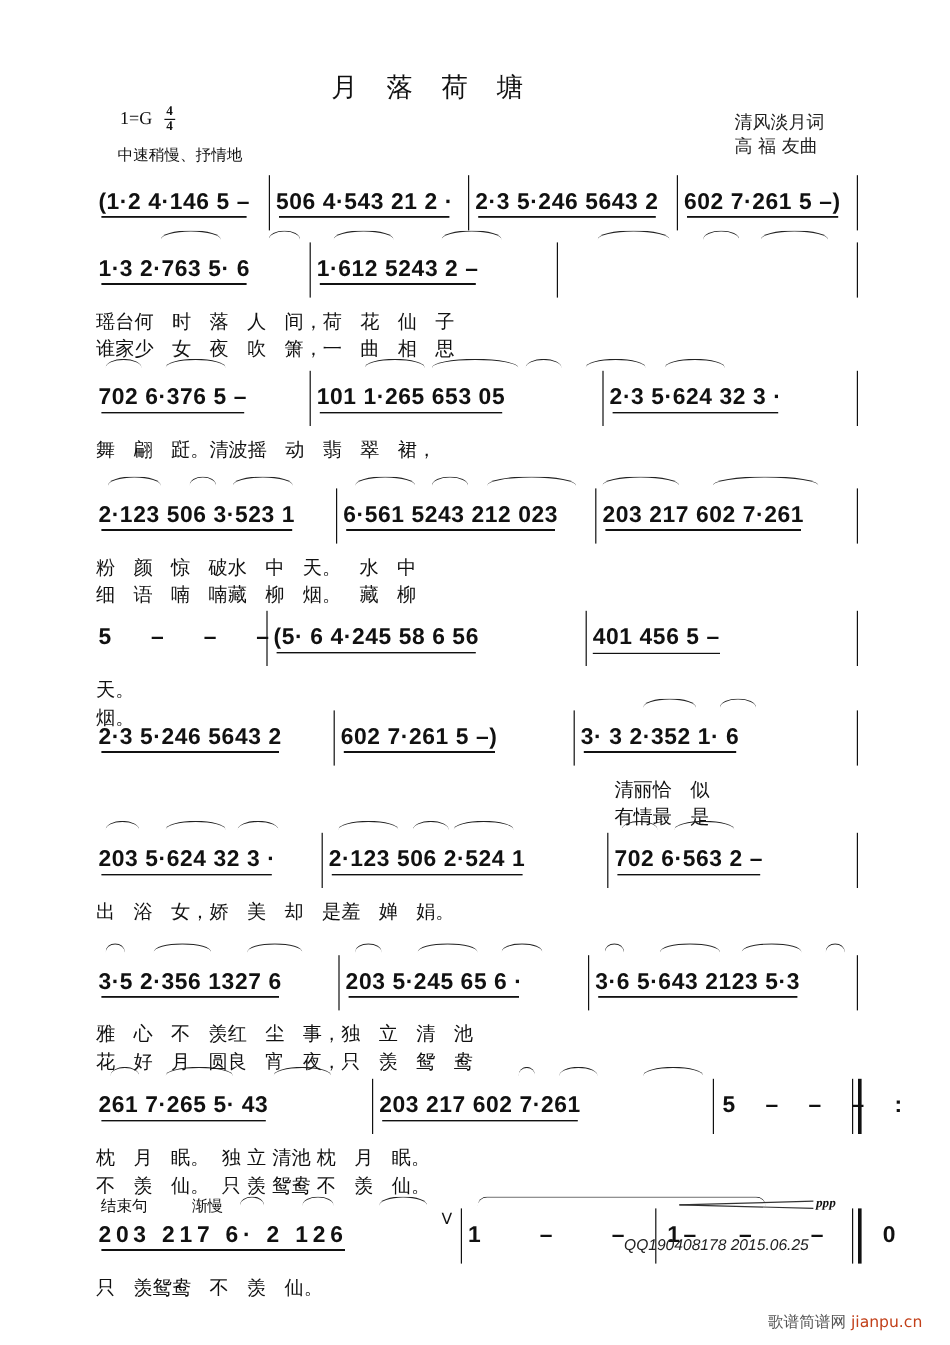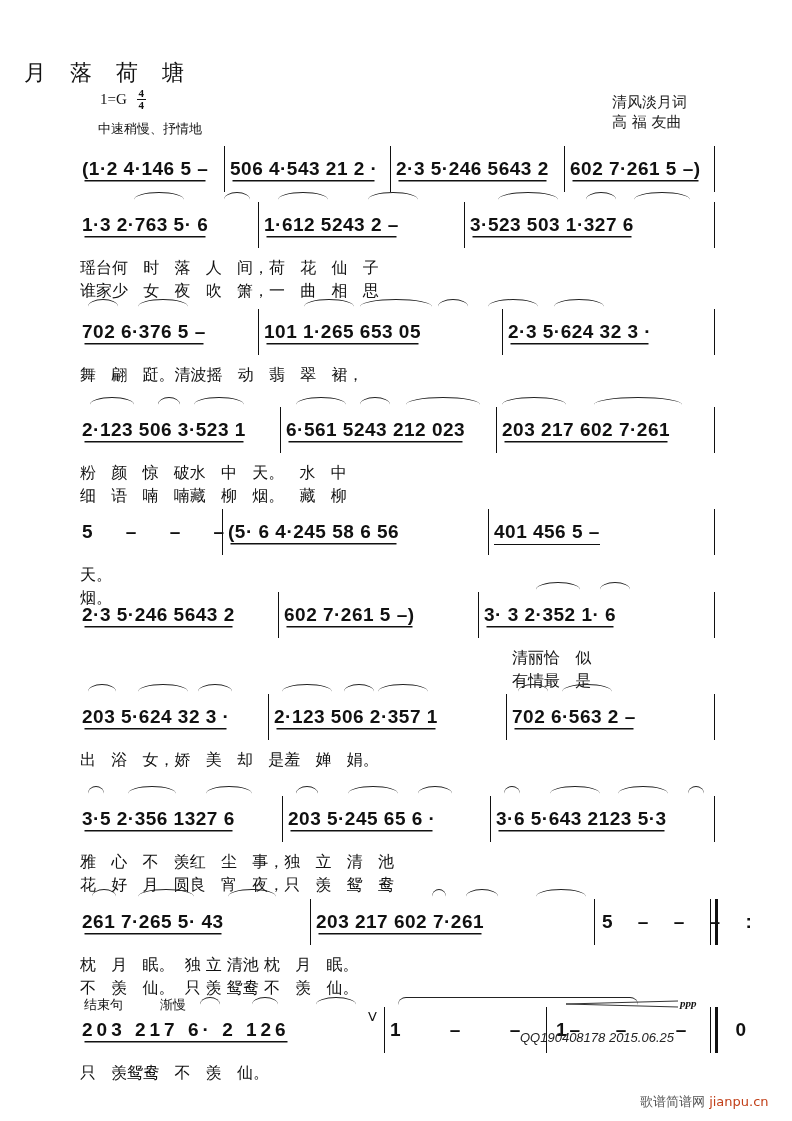--- a/index.html
+++ b/index.html
@@ -1,19 +1,19 @@
 <!DOCTYPE html>
 <html><head>
 <meta charset="utf-8">
 <style>
   html, body { margin: 0; padding: 0; background: #ffffff; }
   body { width: 792px; height: 1121px; position: relative; overflow: hidden;
          font-family: "Liberation Sans", "DejaVu Sans", sans-serif; color: #111; }
   .abs { position: absolute; }
-  .title { left: 0; width: 712px; top: 58px; text-align: left; font-size: 22px; letter-spacing: 24px;
+  .title { left: 0; width: 712px; top: 58px; text-align: center; font-size: 22px; letter-spacing: 24px;
            font-family: "DejaVu Sans", sans-serif; padding-left: 24px; box-sizing: border-box; }
   .key { left: 100px; top: 88px; font-size: 15px; font-family: "Liberation Serif", serif; display:flex; align-items:center; gap:10px; }
   .timesig { display:inline-flex; flex-direction:column; align-items:center; font-weight:bold; font-size:11px; line-height:11px; }
   .timesig .bar { width: 9px; height: 1px; background:#111; }
   .tempo { left: 98px; top: 120px; font-size: 13px; font-family: "DejaVu Sans", sans-serif; }
   .credits { left: 612px; top: 92px; font-size: 15px; line-height: 20px; font-family: "DejaVu Sans", sans-serif; color:#222; }
 
   .staff { position: absolute; left: 78px; width: 638px; height: 40px; }
   .barline { position:absolute; top:-6px; width:1px; height:46px; background:#111; }
   .barline.double { width:4px; border-left:1px solid #111; border-right:3px solid #111; background:transparent; }
@@ -66,21 +66,20 @@
   <div class="slur" style="left:146px;width:26px"></div>
   <div class="slur" style="left:200px;width:50px"></div>
   <div class="slur" style="left:290px;width:50px"></div>
   <div class="slur" style="left:420px;width:60px"></div>
   <div class="slur" style="left:508px;width:30px"></div>
   <div class="slur" style="left:556px;width:56px"></div>
   <div class="group ul2" style="left:4px">1·3 2·763 5· 6</div>
   <div class="barline" style="left:180px"></div>
   <div class="group ul2" style="left:186px">1·612 5243 2 –</div>
   <div class="barline" style="left:386px"></div>
-  <div class="group ul2" style="left:392px">3·523 503 1·327 6</div>
   <div class="barline" style="left:636px"></div>
   <div class="lyrics ly1" style="left:2px">瑶台何   时   落   人   间，荷   花   仙   子</div>
   <div class="lyrics ly2" style="left:2px">谁家少   女   夜   吹   箫，一   曲   相   思</div>
 </div>
 
 <div class="staff" style="top:315px">
   <div class="slur" style="left:10px;width:30px"></div>
   <div class="slur" style="left:60px;width:50px"></div>
   <div class="slur" style="left:226px;width:50px"></div>
   <div class="slur" style="left:282px;width:72px"></div>
@@ -143,21 +142,21 @@
   <div class="slur" style="left:10px;width:28px"></div>
   <div class="slur" style="left:60px;width:50px"></div>
   <div class="slur" style="left:120px;width:34px"></div>
   <div class="slur" style="left:204px;width:50px"></div>
   <div class="slur" style="left:266px;width:30px"></div>
   <div class="slur" style="left:300px;width:50px"></div>
   <div class="slur" style="left:440px;width:30px"></div>
   <div class="slur" style="left:484px;width:50px"></div>
   <div class="group ul2" style="left:4px">203 5·624 32 3 ·</div>
   <div class="barline" style="left:190px"></div>
-  <div class="group ul2" style="left:196px">2·123 506 2·357 1</div>
+  <div class="group ul2" style="left:196px">2·123 506 2·524 1</div>
   <div class="barline" style="left:428px"></div>
   <div class="group ul2" style="left:434px">702 6·563 2 –</div>
   <div class="barline" style="left:636px"></div>
   <div class="lyrics ly1" style="left:2px">出   浴   女，娇   美   却   是羞   婵   娟。</div>
 </div>
 
 <div class="staff" style="top:802px">
   <div class="slur" style="left:10px;width:16px"></div>
   <div class="slur" style="left:50px;width:48px"></div>
   <div class="slur" style="left:128px;width:46px"></div>

